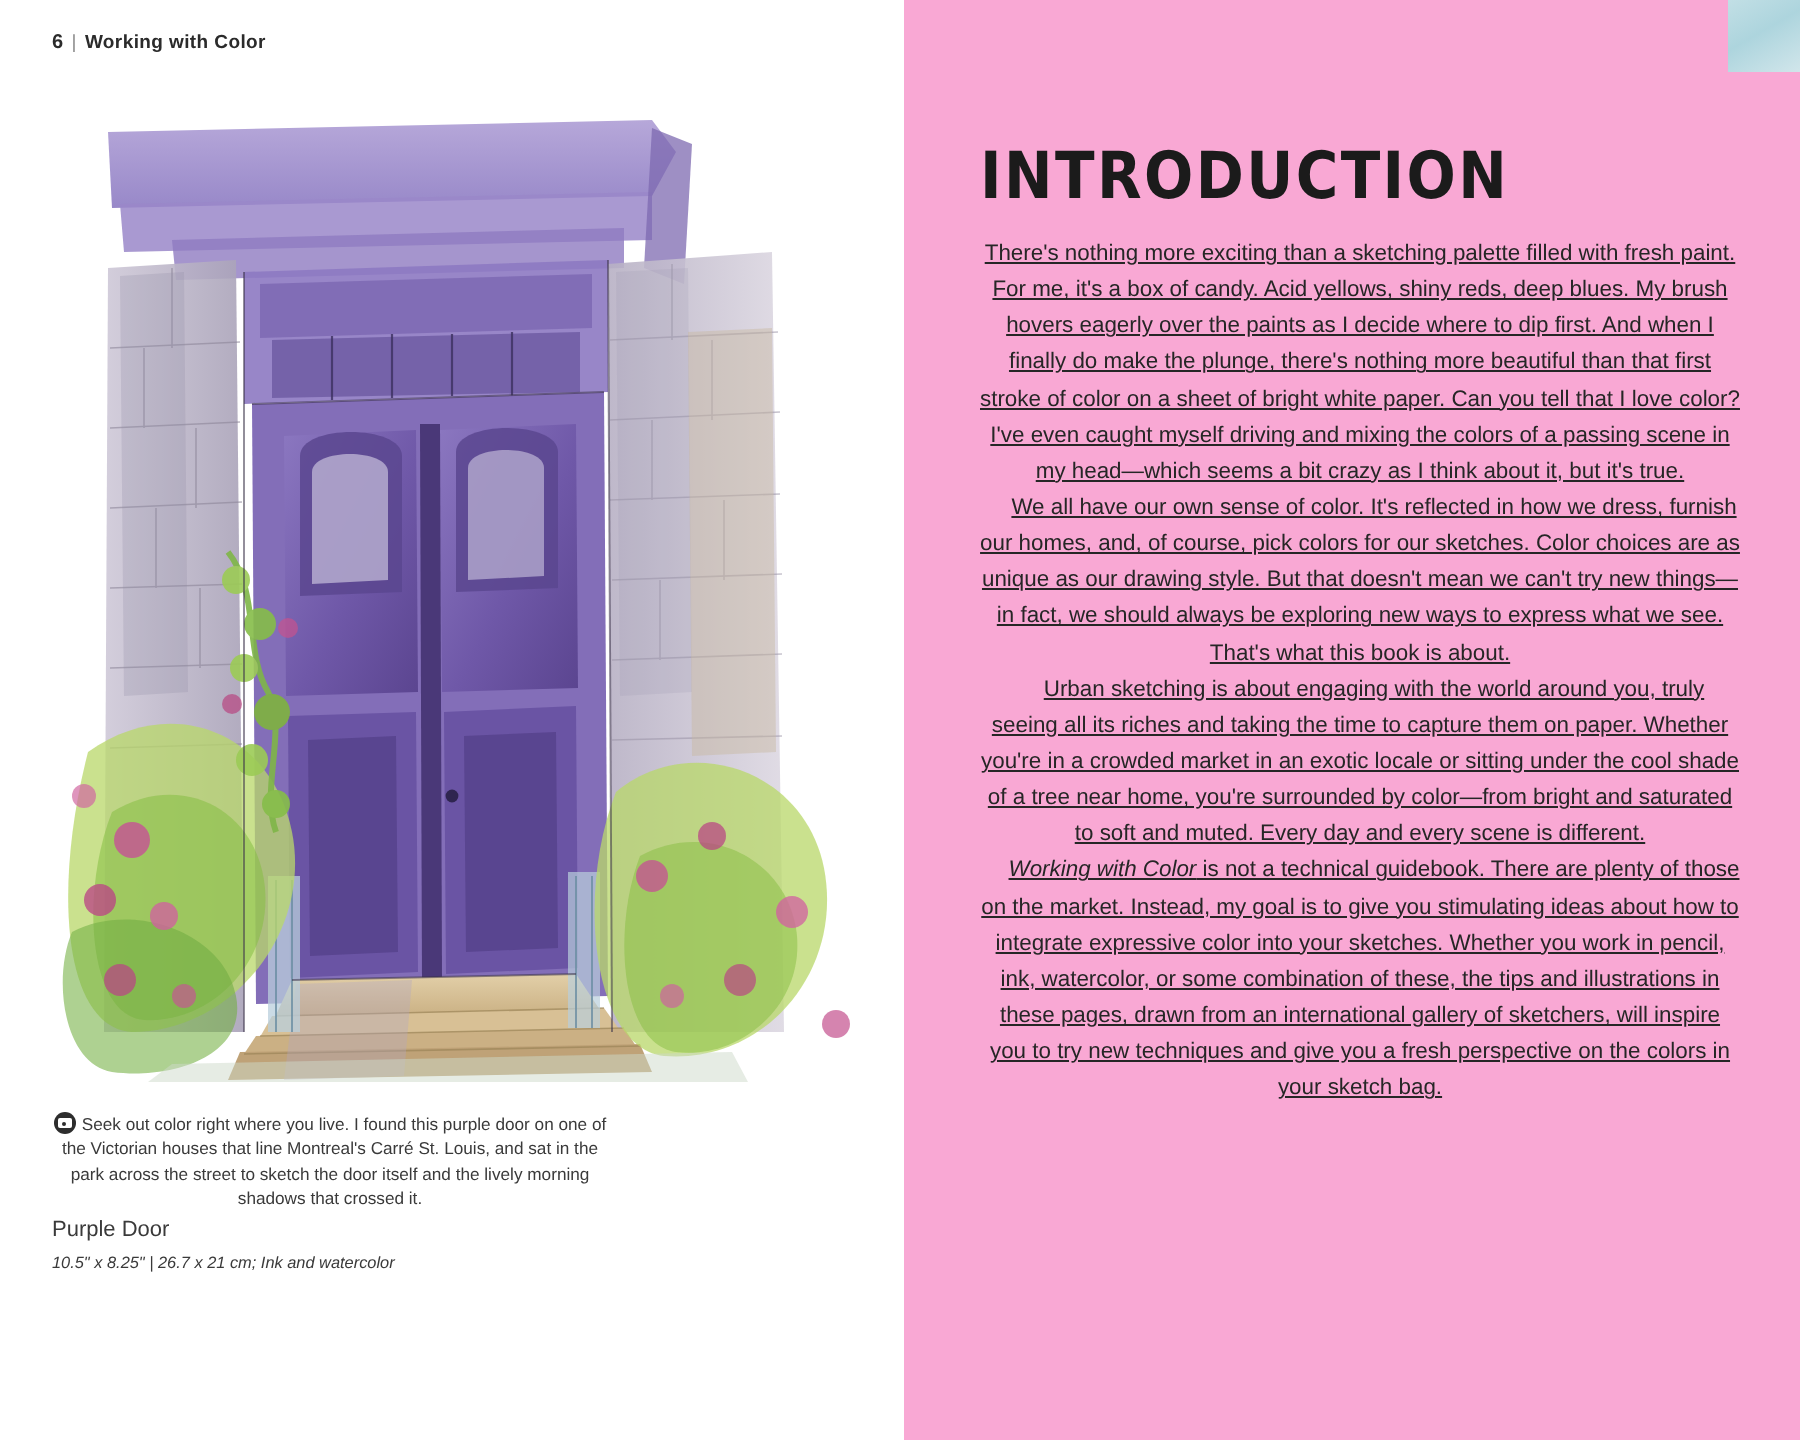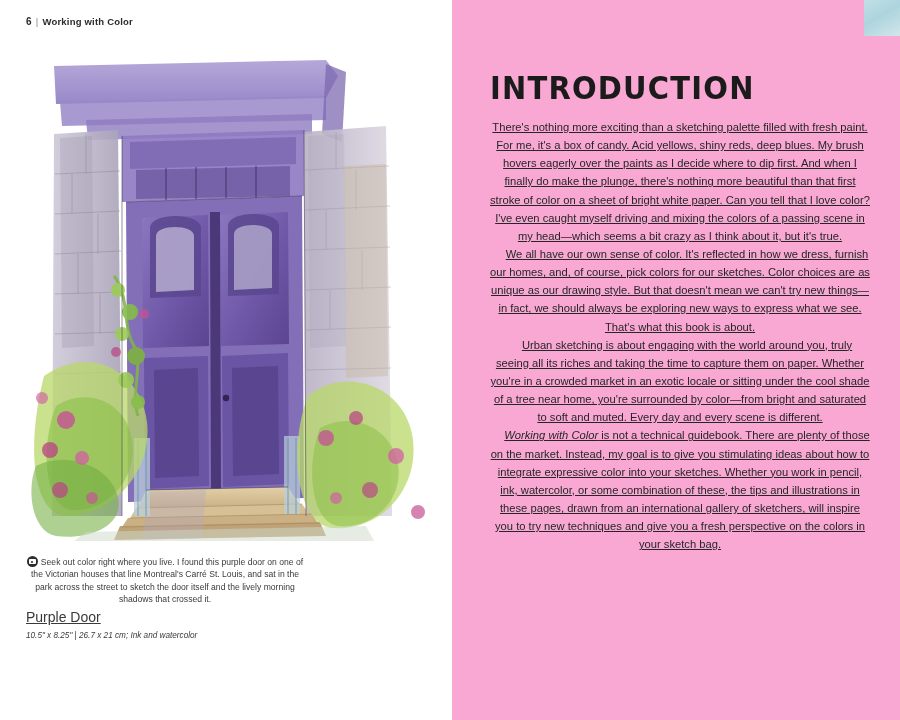--- a/index.html
+++ b/index.html
@@ -107,23 +107,22 @@
   }
   .artist-name {
     margin-top: 9px;
     font-size: 10px;
     font-weight: bold;
     letter-spacing: 0.6px;
     color: #1d1d1d;
   }
   .art-title {
     margin-top: 3px;
-    font-size: 14px;
+    font-size: 11px;
     color: #3a3a3a;
-    text-decoration: underline;
   }
   .art-specs {
     margin-top: 6px;
     font-size: 8.2px;
     font-style: italic;
     color: #3a3a3a;
   }
 
   
   .page-right {

